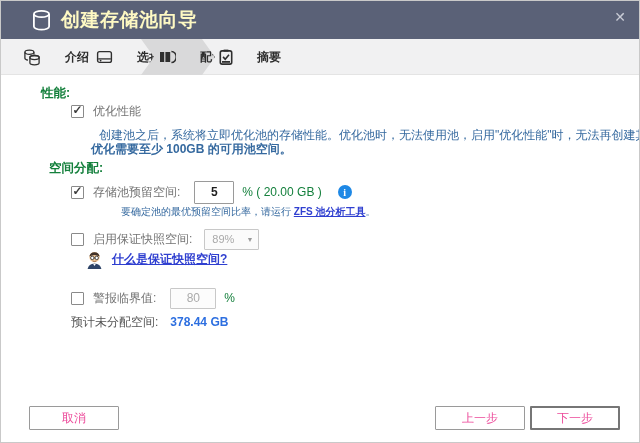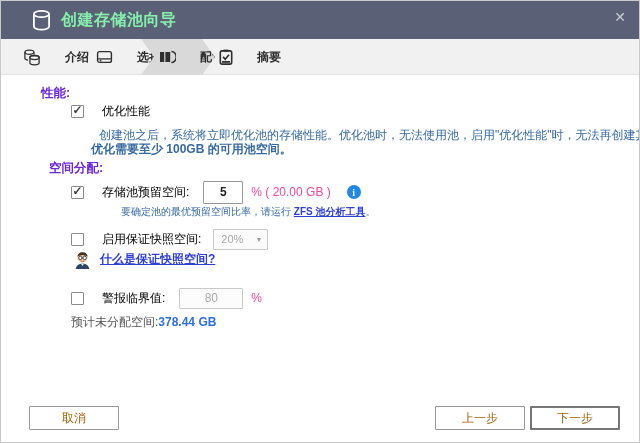--- a/index.html
+++ b/index.html
@@ -8,21 +8,21 @@
     position:relative; width:640px; height:443px; background:#fff;
     border:1px solid #c9c9c9; overflow:hidden;
   }
   
   .titlebar {
     position:absolute; left:0; top:0; width:100%; height:38px;
     background:#5a6177; display:flex; align-items:center; padding-left:30px;
   }
   .titlebar .title-icon { width:21px; height:23px; display:flex; }
   .titlebar .title {
-    color:#86efac; font-size:16px; font-weight:bold; margin-left:9px; letter-spacing:.5px;
+    color:#fef9c3; font-size:19px; font-weight:bold; margin-left:9px; letter-spacing:.5px;
   }
   .close-btn {
     position:absolute; right:10px; top:7px; width:18px; height:18px;
     color:#c9ccd6; font-size:14px; line-height:18px; text-align:center; cursor:pointer;
   }
   
   .stepbar {
     position:absolute; left:0; top:38px; width:100%; height:36px;
     background:#f1f1f2; border-bottom:1px solid #e4e4e4;
   }
@@ -34,66 +34,66 @@
   .step-disks   { left:95px; }
   .step-summary { left:218px; }
   .step-config {
     left:140px; width:74px; padding-left:17px;
     background:#d9d9da;
     clip-path:polygon(0 0, 61px 0, 100% 50%, 61px 100%, 0 100%, 13px 50%);
   }
   .sicon { display:flex; }
   
   .section-label {
-    position:absolute; font-size:12.5px; font-weight:bold; color:#6d28d9; white-space:nowrap;
+    position:absolute; font-size:12.5px; font-weight:bold; color:#15803d; white-space:nowrap;
   }
   .row {
     position:absolute; display:flex; align-items:center; white-space:nowrap;
   }
   .checkbox {
     width:13px; height:13px; background:#fff; border:1px solid #8a8a8a; border-radius:1px;
     display:inline-flex; align-items:center; justify-content:center; flex:0 0 13px; cursor:pointer;
   }
   .checkbox .tick { font-size:12px; font-weight:bold; color:#3c3c3c; line-height:1; position:relative; top:-1px; }
-  .cb-label { font-size:12px; color:#000000; margin-left:18px; }
+  .cb-label { font-size:12px; color:#737373; margin-left:9px; }
   .desc {
     position:absolute; font-size:12px; color:#35699f; white-space:nowrap;
   }
   .desc.bold { font-weight:bold; }
   .num-input {
     width:40px; height:23px; border:1px solid #9a9a9a; background:#fff; border-radius:1px;
     font-family:"Liberation Sans", sans-serif; font-size:12px; font-weight:bold; color:#1f1f1f;
     text-align:center; margin-left:14px;
   }
   .num-input.disabled {
     border:1px solid #c8c8c8; background:#fcfcfc; color:#ababab; font-weight:normal;
-    width:64px; height:21px;
-  }
-  .suffix { font-size:12px; color:#ec4899; margin-left:8px; }
+    width:46px; height:21px;
+  }
+  .suffix { font-size:12px; color:#15803d; margin-left:8px; }
   .info-icon {
     width:14px; height:14px; border-radius:50%; background:#1e88e5; color:#fff;
     font-family:"Liberation Serif", serif; font-size:10px; font-weight:bold;
     display:inline-flex; align-items:center; justify-content:center; margin-left:16px; cursor:pointer;
   }
   .hint-line { position:absolute; font-size:10px; color:#35699f; white-space:nowrap;margin-left:23px; }
   .link { color:#2f3fd0; font-weight:bold; text-decoration:underline; cursor:pointer; }
   .dropdown {
     width:55px; height:21px; border:1px solid #c8c8c8; background:#fbfbfb; border-radius:1px;
     display:inline-flex; align-items:center; justify-content:space-between;
     padding:0 5px 0 7px; margin-left:12px;
   }
   .dropdown .dd-value { font-size:11px; color:#a9a9a9; }
   .dropdown .dd-arrow { font-size:7px; color:#9a9a9a; }
   .plain-label { font-size:12px; color:#555; }
-  .value-blue { font-size:12px; color:#2d6fe0; font-weight:bold; }
+  .value-blue { font-size:12px; color:#2d6fe0; font-weight:bold; margin-left:12px; }
   
   .btn {
     position:absolute; top:405px; width:90px; height:24px; background:#fff;
     border:1px solid #9a9a9a; border-radius:1px; font-family:"Liberation Sans", sans-serif;
-    font-size:12px; color:#a16207; cursor:pointer;
+    font-size:12px; color:#ec4899; cursor:pointer;
   }
   .btn-cancel { left:28px; }
   .btn-back  { left:434px; }
   .btn-next  { left:529px; border:2px solid #767676; }
 </style>
 </head>
 <body>
 
 <div class="window">
 
@@ -181,26 +181,26 @@
   </div>
 
   <div class="hint-line" style="left:97px; top:204px;">
     <span>要确定池的最优预留空间比率，请运行 </span><span class="link">ZFS 池分析工具</span><span>。</span>
   </div>
 
   <div class="row" style="left:70px; top:226px; height:24px;">
     <span class="checkbox"></span>
     <span class="cb-label">启用保证快照空间:</span>
     <span class="dropdown">
-      <span class="dd-value">20%</span>
+      <span class="dd-value">89%</span>
       <span class="dd-arrow">▼</span>
     </span>
   </div>
 
-  <div class="row" style="left:72px; top:248px; height:20px;text-align:right;">
+  <div class="row" style="left:84px; top:248px; height:20px;text-align:right;">
     <span style="display:flex;">
       <svg viewBox="0 0 19 19" width="19" height="19">
         <circle cx="9.5" cy="7.2" r="5.1" fill="#f2c99a"></circle>
         <path d="M4.4 6.6 Q5 2.2 9.5 2.2 Q14 2.2 14.6 6.6 Q12 5.1 9.5 5.1 Q7 5.1 4.4 6.6 Z" fill="#413229"></path>
         <circle cx="7.3" cy="7.9" r="1.7" fill="#fff" stroke="#3a3a3a" stroke-width="0.9"></circle>
         <circle cx="11.7" cy="7.9" r="1.7" fill="#fff" stroke="#3a3a3a" stroke-width="0.9"></circle>
         <line x1="9" y1="7.9" x2="10" y2="7.9" stroke="#3a3a3a" stroke-width="0.8"></line>
         <path d="M7.6 11 Q9.5 12.1 11.4 11" stroke="#8a5a3a" stroke-width="0.8" fill="none"></path>
         <path d="M2.6 19 Q3.6 13.9 9.5 13.6 Q15.4 13.9 16.4 19 Z" fill="#2e4468"></path>
         <path d="M8.1 13.7 L9.5 16 L10.9 13.7 Z" fill="#ffffff"></path>

